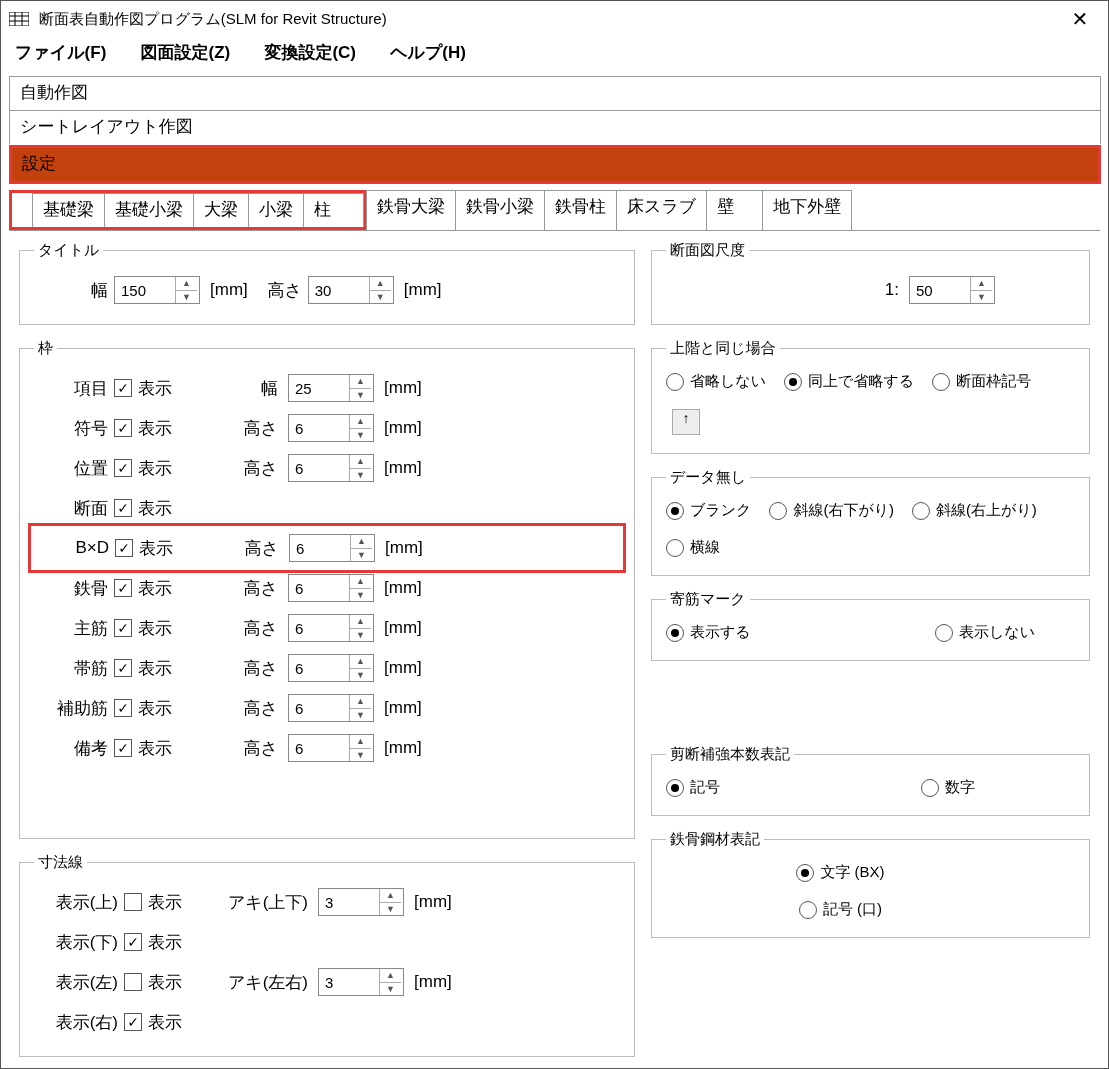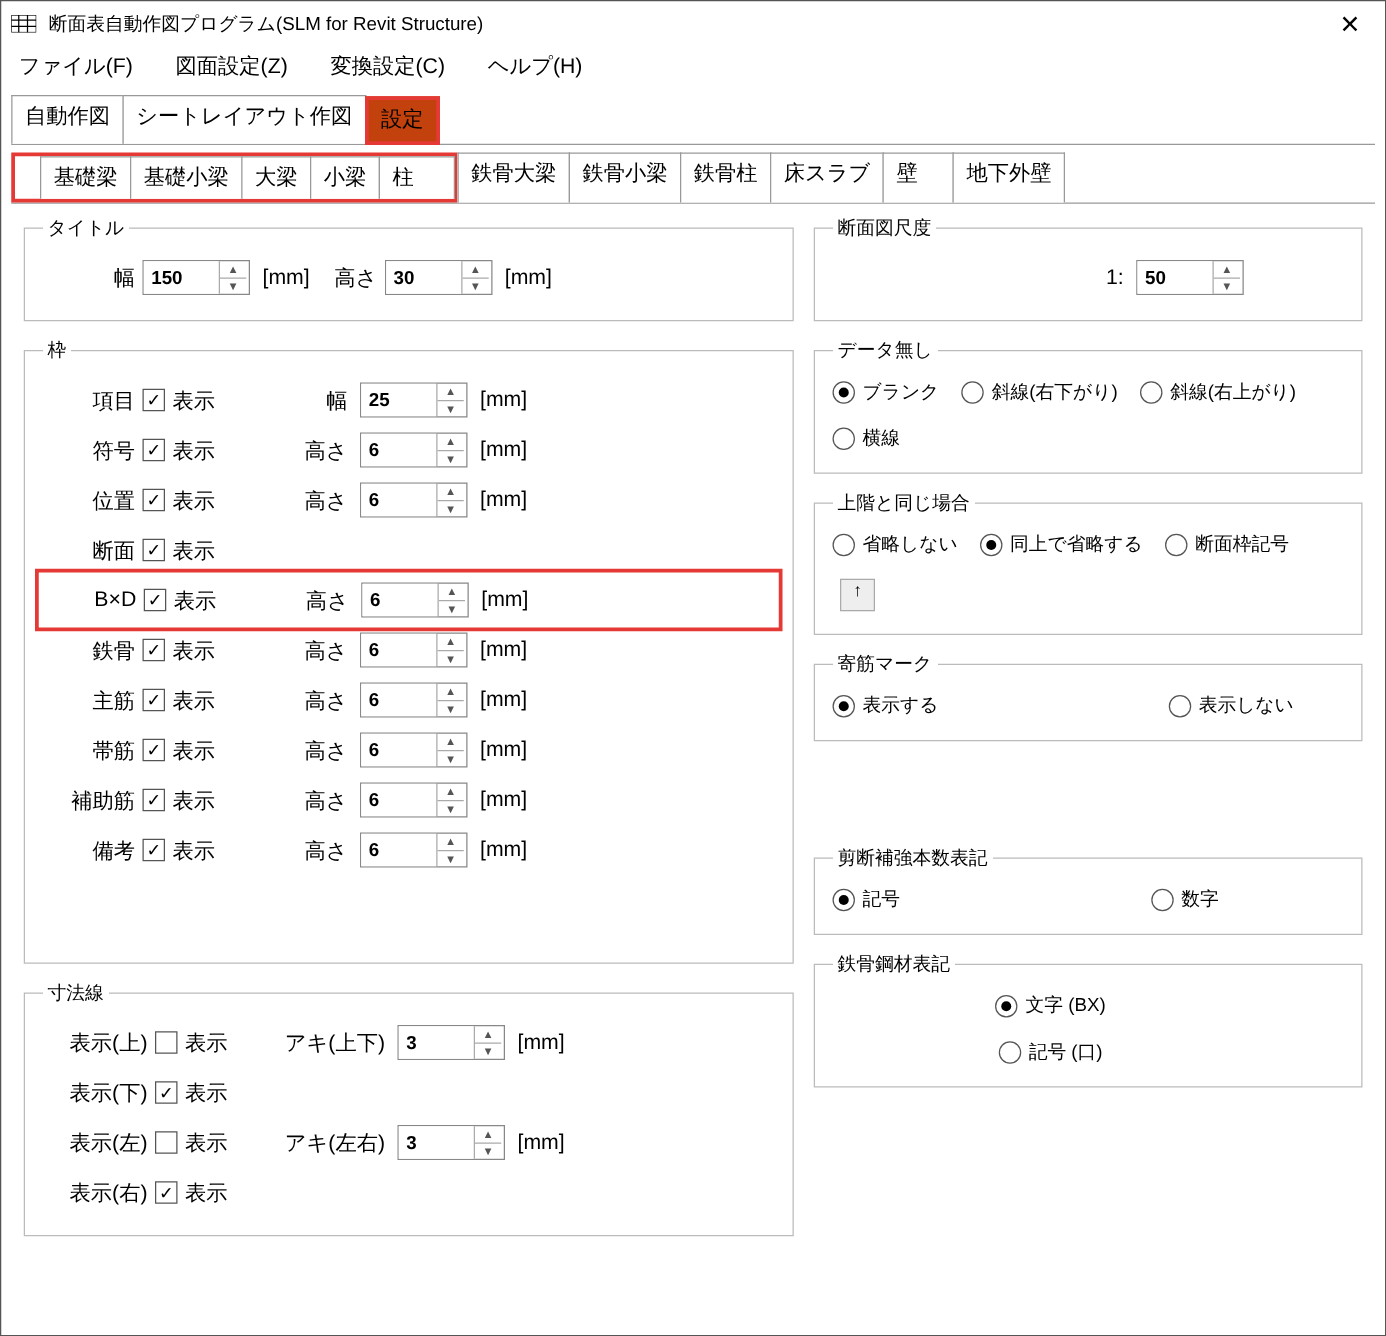--- a/index.html
+++ b/index.html
@@ -4,42 +4,42 @@
 <style>
   * { box-sizing: border-box; font-family: "Yu Gothic UI", "Meiryo", sans-serif; font-size: 15px; }
   body { margin: 0; background: #fff; }
   .window { width: 1109px; height: 1069px; border: 1px solid #555; background: #fff; position: relative; }
   .titlebar { height: 36px; display:flex; align-items:center; padding:0 8px; }
   .titlebar .icon { width:20px; height:14px; margin-right:10px; display:inline-block; }
   .titlebar .icon svg{display:block}
   .titlebar .title { flex:1; font-size:15px; }
   .titlebar .close { font-size:20px; width:40px; text-align:center; cursor:pointer; }
   .menubar { padding: 4px 14px 12px 14px; }
-  .menubar span { margin-right: 30px; cursor:pointer; font-size:17px; }
-  .tabs1 { display:flex; border-bottom:1px solid #999; margin: 0 8px; }
+  .menubar span { margin-right: 30px; cursor:pointer; font-size:17px;font-weight:bold; }
+  .tabs1 { display:flex; border-bottom:1px solid #999; margin: 0 8px; flex-direction: column; }
   .tabs1 .tab { padding:4px 10px 6px 10px; border:1px solid #999; border-bottom:none; margin-right:-1px; background:#fff; cursor:pointer; font-size:17px;}
   .tabs1 .tab.sel { position:relative; top:1px; background:#c2410c; }
   .hl-red { border:3px solid #e53935 !important; }
   .tabs2 { display:flex; margin: 4px 8px 0 8px; }
   .tabs2 .tab { padding:4px 10px 6px 10px; border:1px solid #999; border-bottom:none; margin-right:-1px; background:#fff; cursor:pointer; font-size:17px; white-space:nowrap; }
   .tabs2 .tab.sel { background:#fff; }
   .tabrow-border { border-bottom:1px solid #999; margin:0 8px 10px 8px;}
   .cols { display:flex; gap:16px; padding:0 18px; }
   .colL { width: 616px; }
   .colR { flex:1; }
   fieldset { border:1px solid #bbb; margin:0 0 14px 0; padding:10px 14px 14px 14px; }
   legend { padding:0 4px; font-size:15px; }
   .row { display:flex; align-items:center; height:40px; }
   .lbl { width:80px; text-align:right; padding-right:6px; font-size:17px;}
   .cb { width:18px; height:18px; border:1px solid #555; display:inline-flex; align-items:center; justify-content:center; margin-right:6px; cursor:pointer; font-size:14px; line-height:1; }
   .cb.checked::after { content:"✓"; }
   .cb-lbl { font-size:17px; width:70px; }
   .dimlbl { width:80px; text-align:right; padding-right:10px; font-size:17px;}
   .spin { display:inline-flex; border:1px solid #888; height:28px; width:86px; background:#fff;}
-  .spin input { border:none; width:60px; padding:0 6px; font-size:15px; outline:none;font-weight:bold;}
+  .spin input { border:none; width:60px; padding:0 6px; font-size:15px; outline:none;}
   .spin .btns { display:flex; flex-direction:column; border-left:1px solid #aaa; width:22px;}
   .spin .btns div { flex:1; font-size:9px; display:flex; align-items:center; justify-content:center; cursor:pointer; color:#555;}
   .spin .btns div:first-child{border-bottom:1px solid #aaa;}
   .unit { margin-left:10px; font-size:17px;}
   .radio-row { display:flex; align-items:center; gap:18px; flex-wrap:wrap; padding:4px 0;}
   .radio { display:inline-flex; align-items:center; cursor:pointer; font-size:17px; gap:6px;}
   .rdot { width:18px; height:18px; border:1px solid #555; border-radius:50%; display:inline-flex; align-items:center; justify-content:center;}
   .rdot.sel::after{content:""; width:8px; height:8px; background:#000; border-radius:50%;}
   .mini-btn { width:28px; height:26px; border:1px solid #aaa; background:#eee; text-align:center; cursor:pointer; margin-left:6px; font-size:14px;}
   .hl-box { border:3px solid #e53935; padding:2px 4px; margin:-5px -6px; }
@@ -316,57 +316,57 @@
             <input value="50" style="">
             <span class="btns">
                 <div>▲</div>
                 <div>▼</div>
               </span>
           </span>
         </div>
       </fieldset>
 
       <fieldset>
+        <legend>上階と同じ場合</legend>
+        <div class="radio-row" id="sameupper-opts">
+            <span class="radio">
+              <span class="rdot "></span>
+              <span>省略しない</span>
+            </span>
+            <span class="radio">
+              <span class="rdot sel"></span>
+              <span>同上で省略する</span>
+            </span>
+            <span class="radio">
+              <span class="rdot "></span>
+              <span>断面枠記号</span>
+            </span>
+            <span class="mini-btn">↑</span>
+          </div>
+      </fieldset>
+
+      <fieldset>
         <legend>データ無し</legend>
         <div class="radio-row" id="nodata-opts">
             <span class="radio">
               <span class="rdot sel"></span>
               <span>ブランク</span>
             </span>
             <span class="radio">
               <span class="rdot "></span>
               <span>斜線(右下がり)</span>
             </span>
             <span class="radio">
               <span class="rdot "></span>
               <span>斜線(右上がり)</span>
             </span>
             <span class="radio">
               <span class="rdot "></span>
               <span>横線</span>
             </span>
-          </div>
-      </fieldset>
-
-      <fieldset>
-        <legend>上階と同じ場合</legend>
-        <div class="radio-row" id="sameupper-opts">
-            <span class="radio">
-              <span class="rdot "></span>
-              <span>省略しない</span>
-            </span>
-            <span class="radio">
-              <span class="rdot sel"></span>
-              <span>同上で省略する</span>
-            </span>
-            <span class="radio">
-              <span class="rdot "></span>
-              <span>断面枠記号</span>
-            </span>
-            <span class="mini-btn">↑</span>
           </div>
       </fieldset>
 
       <fieldset>
         <legend>寄筋マーク</legend>
         <div class="radio-row" id="closemark-opts" style="justify-content:space-between; padding-right:40px;">
             <span class="radio">
               <span class="rdot sel"></span>
               <span>表示する</span>
             </span>

